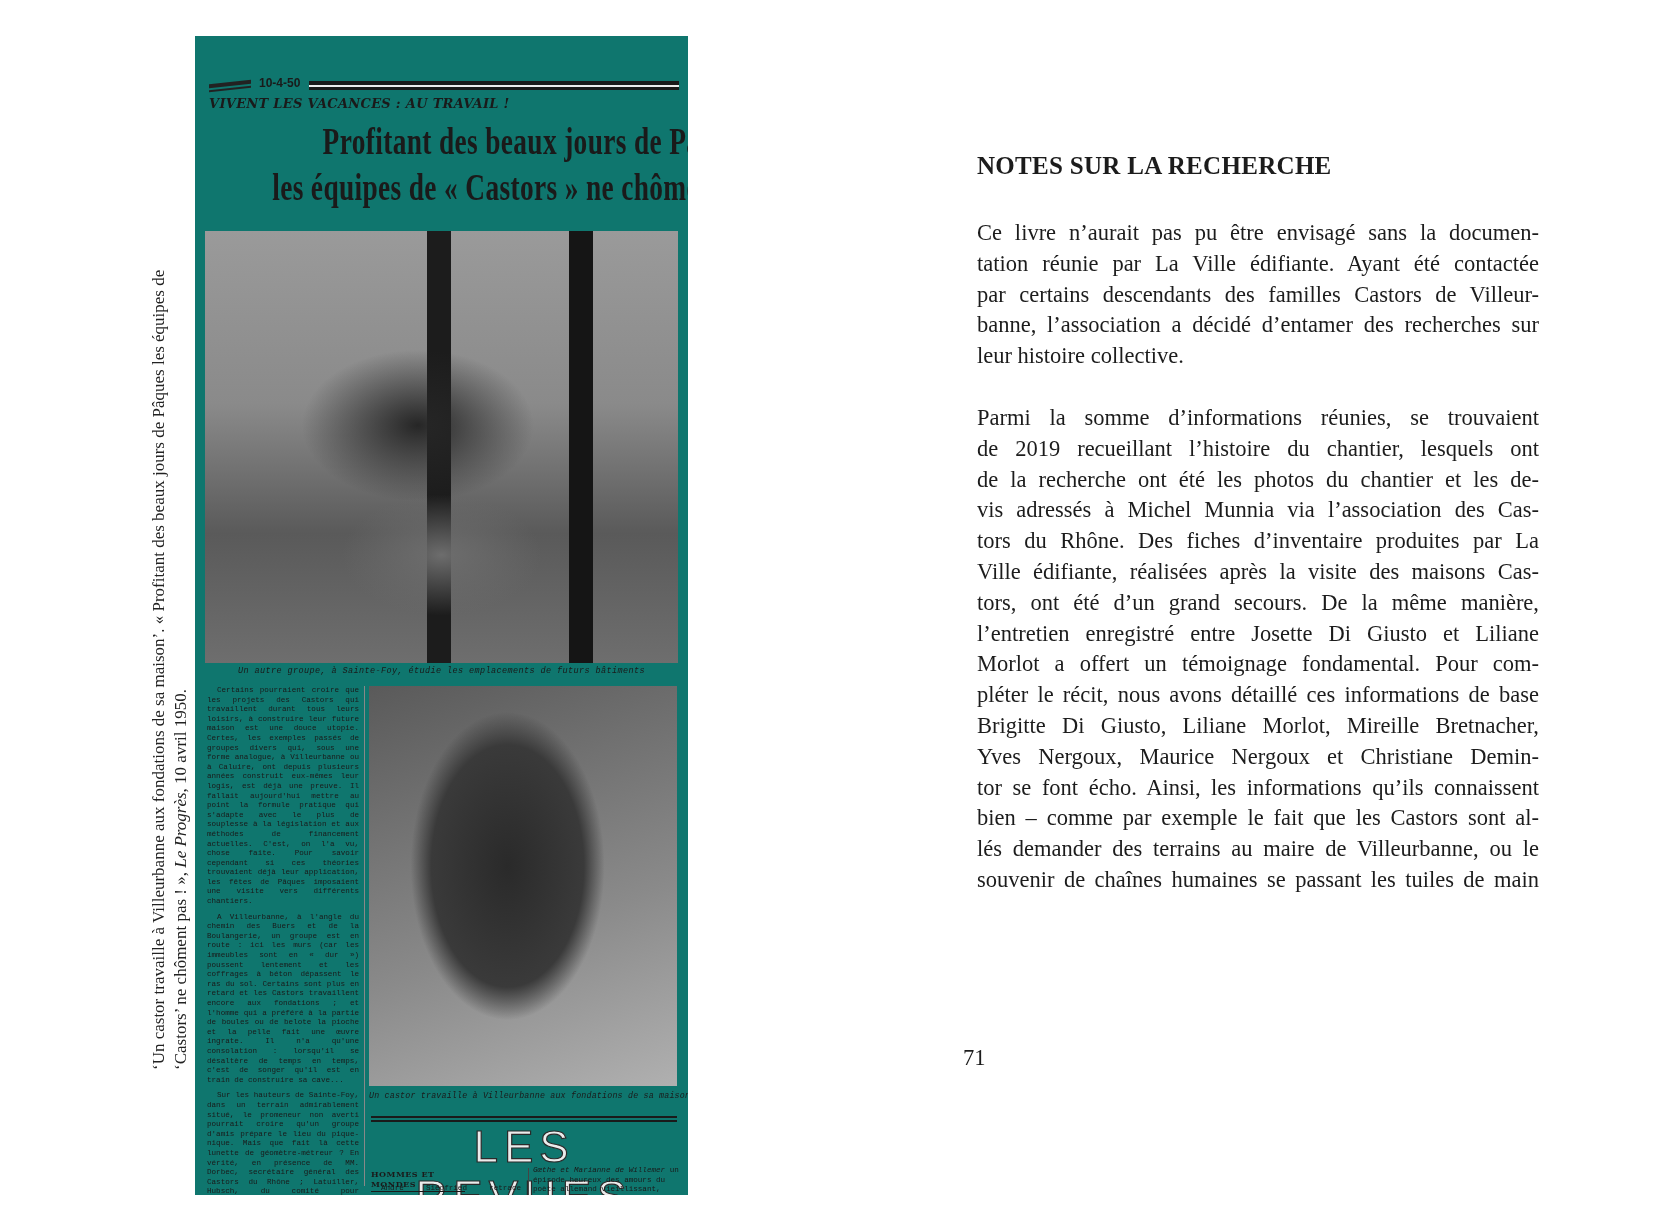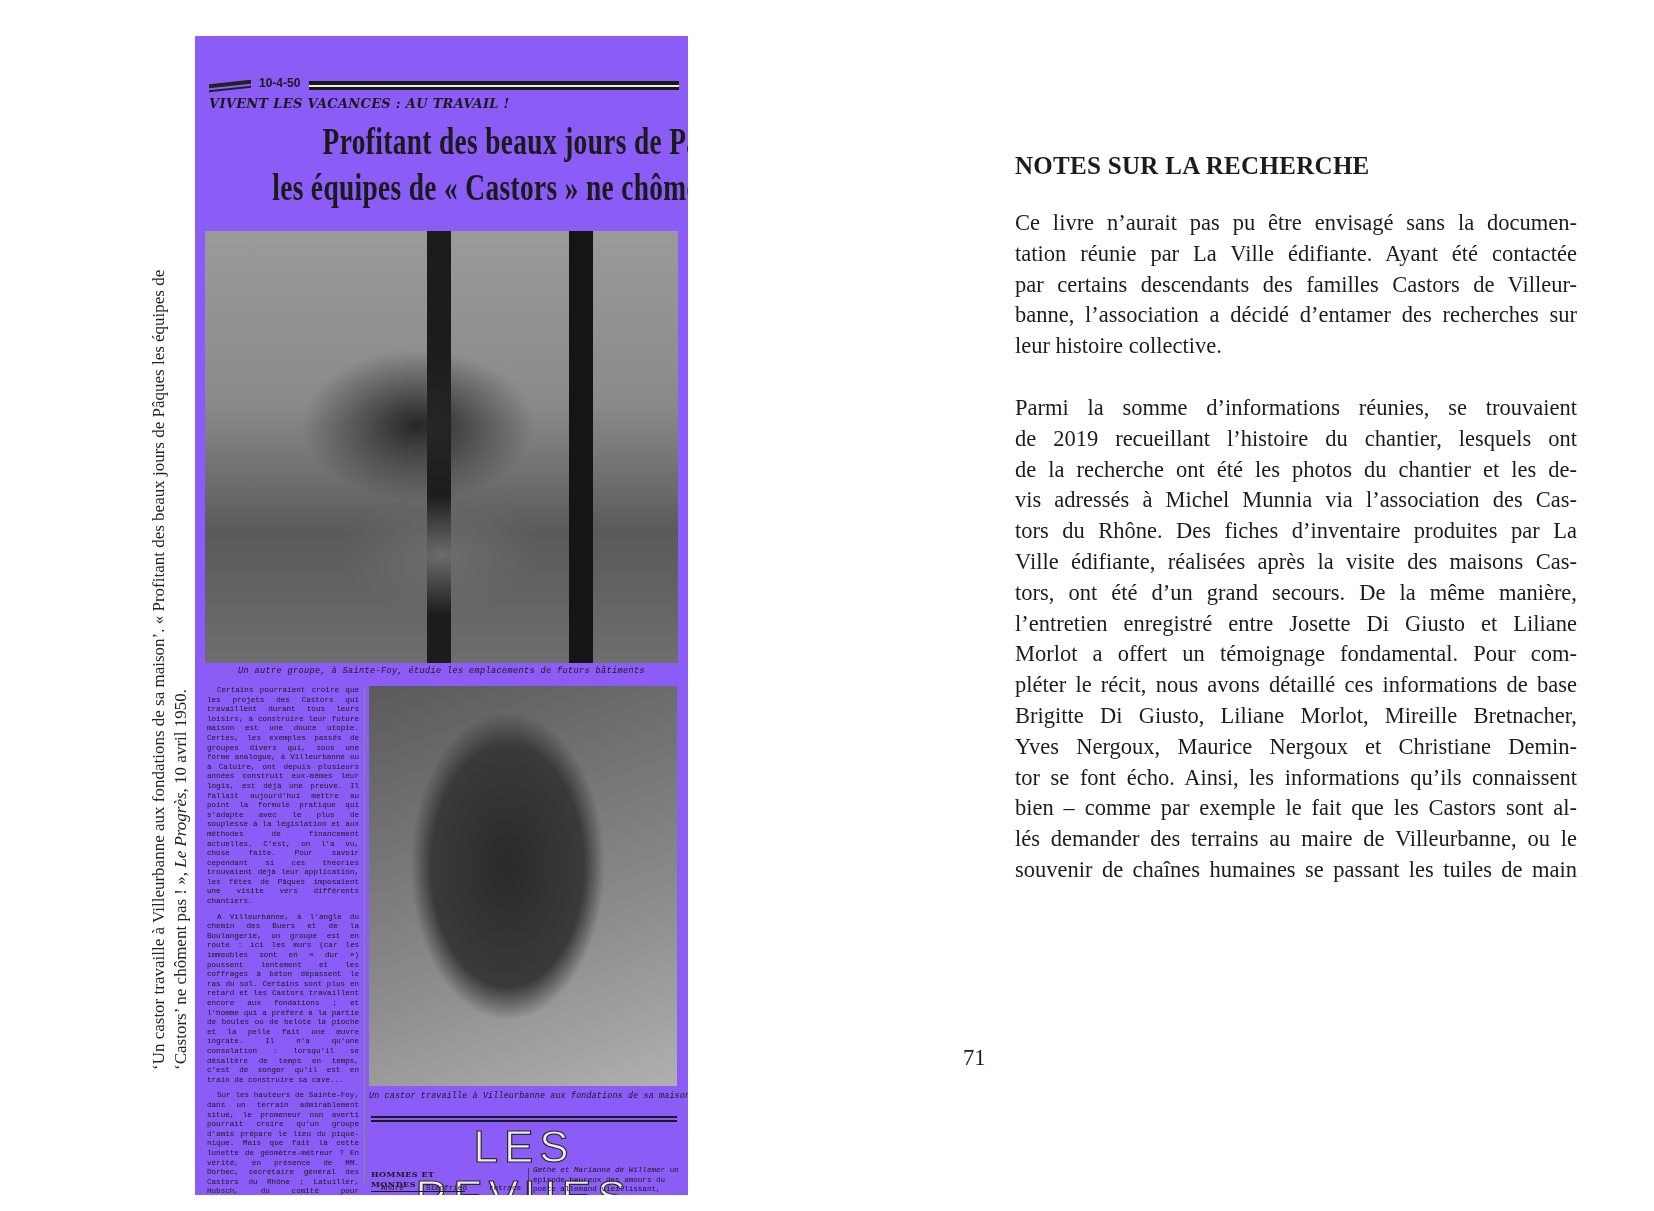--- a/index.html
+++ b/index.html
@@ -11,21 +11,21 @@
     position:absolute; left:148px; top:1070px; width:880px;
     transform-origin:0 0; transform:rotate(-90deg);
     font-family:"Liberation Serif", serif; font-size:17px; line-height:22px;
     color:#222;
   }
   .side-caption i { font-style:italic; }
 
   
   .clip {
     position:absolute; left:195px; top:36px; width:493px; height:1159px;
-    background:#8b5cf6; overflow:hidden;
+    background:#0f766e; overflow:hidden;
     font-family:"Liberation Serif", serif; color:#1a1a1a;
   }
   .clip .dateline { position:absolute; left:14px; top:42px; width:470px; height:14px; }
   .clip .dateline .slash { position:absolute; left:0; top:4px; width:42px; height:4px; background:#222; transform:skewY(-6deg); }
   .clip .dateline .slash2 { position:absolute; left:0; top:10px; width:42px; height:2px; background:#222; transform:skewY(-6deg); }
   .clip .dateline .date { position:absolute; left:50px; top:-2px; font-family:"Liberation Sans", sans-serif; font-weight:bold; font-size:12px; }
   .clip .dateline .rule { position:absolute; left:100px; right:0; top:3px; height:4px; background:#1a1a1a; border-bottom:2px solid #ececec; box-shadow:0 3px 0 #1a1a1a; }
 
   .clip .kicker { position:absolute; left:14px; top:60px; font-family:"DejaVu Serif", serif; font-weight:bold; font-size:13px; letter-spacing:0.3px;font-style:italic; }
   .clip .headline { position:absolute; left:10px; top:82px; width:480px; text-align:center;
@@ -62,26 +62,26 @@
             -webkit-text-stroke:0.3px #2a2a2a; color:transparent; }
   .revues-inner { color:#ececec; -webkit-text-stroke:1.2px #2a2a2a; }
   .hm { position:absolute; left:176px; top:1133px; font-family:"DejaVu Serif", serif; font-weight:bold; font-size:8px; letter-spacing:0.5px; border-bottom:1.5px solid #1a1a1a; padding-bottom:2px; width:94px; }
   .hm-text { position:absolute; left:176px; top:1148px; width:150px; font-family:"Liberation Mono", monospace; font-size:7.6px; line-height:9.6px; text-align:justify; }
   .hm-text p { margin:0; text-indent:10px; }
   .vrule2 { position:absolute; left:333px; top:1132px; width:1px; height:30px; background:#444; }
   .goethe { position:absolute; left:338px; top:1130px; width:148px; font-family:"Liberation Mono", monospace; font-size:7.6px; line-height:9.6px; }
   .goethe i { font-style:italic; }
 
   
-  .right { position:absolute; left:1015px; top:150px; width:562px; }
+  .right { position:absolute; left:977px; top:150px; width:562px; }
   .right h1 { margin:0; font-family:"Liberation Serif", serif; font-weight:bold; font-size:25px; letter-spacing:0.3px; color:#1c1c1c; line-height:32px; }
   .right .para { margin:0; font-family:"Liberation Serif", serif; font-size:22.5px; line-height:30.8px; color:#1c1c1c; }
   .right .para .ln { display:block; white-space:nowrap; text-align:justify; text-align-last:justify; }
   .right .para .ln.last { text-align-last:left; }
-  .right .p1 { margin-top:26px; }
+  .right .p1 { margin-top:36px; }
   .right .p2 { margin-top:31px; }
   .pageno { position:absolute; left:963px; top:1045px; font-family:"Liberation Serif", serif; font-size:22.5px; color:#1c1c1c; }
 </style>
 </head>
 <body>
 
 <div class="side-caption">
   <div>‘Un castor travaille à Villeurbanne aux fondations de sa maison’. « Profitant des beaux jours de Pâques les équipes de</div>
   <div><span>‘Castors’ ne chôment pas ! », </span><i>Le Progrès</i><span>, 10 avril 1950.</span></div>
 </div>

